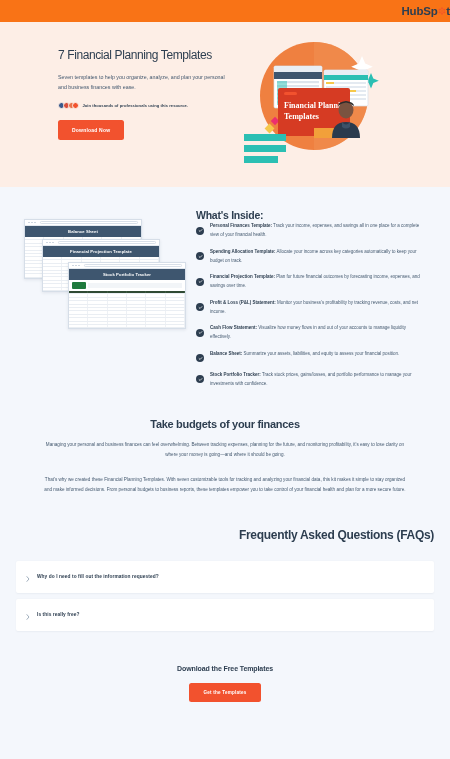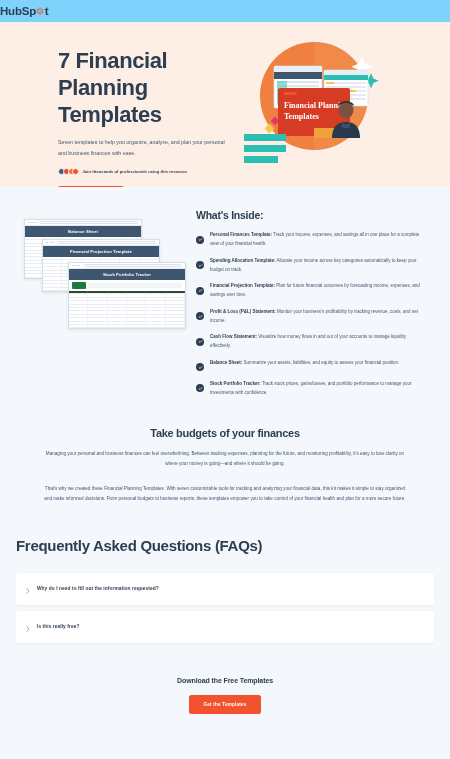--- a/index.html
+++ b/index.html
@@ -7,37 +7,37 @@
   body {
     font-family:"Liberation Sans", sans-serif;
     background:#f4f7fc;
     color:#33475b;
     overflow:hidden;
   }
   .page { width:450px; height:759px; position:relative; background:#f4f7fc; }
 
   
   .topbar {
-    height:22px; background:#7dd3fc;
-    display:flex; align-items:center; justify-content:flex-start;
+    height:22px; background:#f97316;
+    display:flex; align-items:center; justify-content:flex-end;
   }
   .logo { display:flex; align-items:center; font-size:11.5px; font-weight:700; color:#2d3e50; letter-spacing:-.2px; }
   .logo .sprocket {
     width:8px; height:8px; position:relative; display:inline-block; margin:0 .4px;
   }
   .logo .sprocket svg { display:block; }
 
   
   .hero {
     background:#fdeee6; height:165px; position:relative; overflow:hidden;
   }
   .hero-inner { display:flex; height:100%; padding:0 16px 0 58px; }
   .hero-left { width:180px; padding-top:26px; }
   .hero-title {
-    font-size:22px; line-height:1.22; font-weight:700; color:#2d3e50;
+    font-size:12px; line-height:1.22; font-weight:400; color:#2d3e50;
     letter-spacing:-.4px;
   }
   .hero-sub {
     margin-top:9px; font-size:5.3px; line-height:1.95; color:#41566d; max-width:172px;
   }
   .social-proof { margin-top:10px; display:flex; align-items:center; gap:3px; }
   .avatars { display:flex; }
   .av { width:7px; height:7px; border-radius:50%; border:.8px solid #fdeee6; margin-left:-2.2px; position:relative; }
   .av:first-child { margin-left:0; }
   .av1 { background:#3b5a8c; }
@@ -52,21 +52,21 @@
   }
   .hero-right { flex:1; position:relative; }
 
   
   .illus { position:absolute; left:-2px; top:8px; width:150px; height:150px; }
 
   
   .mid { display:flex; padding:22px 14px 0 10px; }
   .mid-left { width:180px; position:relative; height:165px; }
   .mid-right { flex:1; padding-top:0px; padding-left:6px; padding-right:10px; }
-  .sec-title { font-size:10.5px; font-weight:700; color:#2d3e50; letter-spacing:-.25px; margin-bottom:9px; }
+  .sec-title { font-size:10.5px; font-weight:700; color:#2d3e50; letter-spacing:-.25px; }
 
   .feat-list { display:flex; flex-direction:column; gap:7.5px; }
   .feat { display:flex; gap:6px; align-items:flex-start; }
   .check {
     flex:0 0 auto; width:8px; height:8px; border-radius:50%;
     background:#2d3e50; display:flex; align-items:center; justify-content:center;
     margin-top:5.5px;
   }
   .check svg { display:block; }
   .feat-text { font-size:4.5px; line-height:2.0; color:#44596f; }
@@ -89,21 +89,21 @@
   .hdrow .gcell { border-right:.4px solid #3c5a40; }
 
   
   .control { padding:30px 42px 0; text-align:center; }
   .control h2 { font-size:11px; font-weight:700; color:#2d3e50; letter-spacing:-.3px; }
   .control p { font-size:4.6px; line-height:2.25; color:#44596f; margin-top:10px; }
   .control p.second { margin-top:15px; }
 
   
   .faq { padding:32px 16px 0; }
-  .faq h2 { font-size:15px; font-weight:700; color:#2d3e50; text-align:left; letter-spacing:-.3px; }
+  .faq h2 { font-size:12px; font-weight:700; color:#2d3e50; text-align:right; letter-spacing:-.3px; }
   .faq-list { margin-top:19px; display:flex; flex-direction:column; gap:6px; }
   .faq-item {
     background:#ffffff; border-radius:2px; padding:7px 10px;
     display:flex; align-items:center; gap:7px; cursor:pointer;
     box-shadow:0 .5px 1.5px rgba(45,62,80,.05);
   }
   .chev { flex:0 0 auto; color:#7c8fa3; }
   .faq-q { font-size:4.8px; font-weight:700; color:#2d3e50; letter-spacing:.08px; }
 
   

